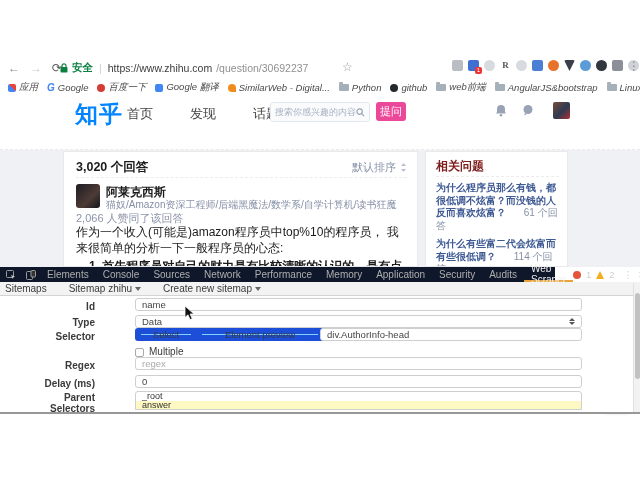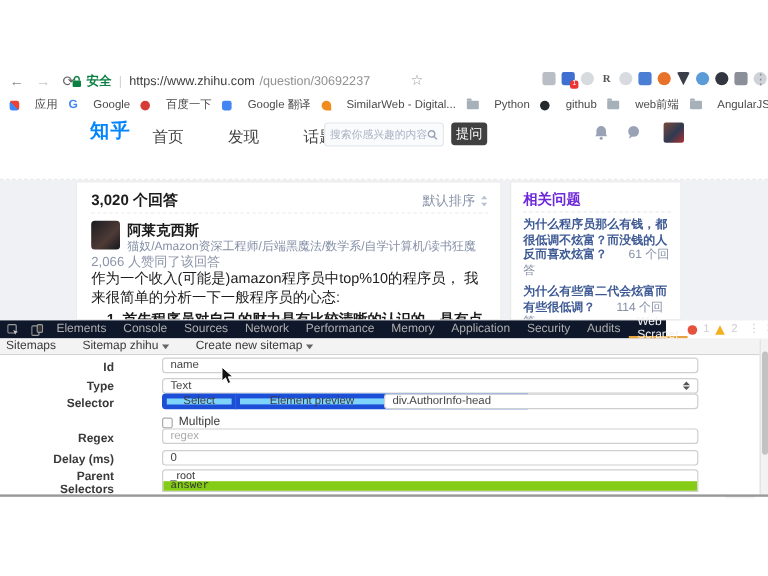--- a/index.html
+++ b/index.html
@@ -15,33 +15,33 @@
   .addr .sep { color:#d0d0d0; margin:0 2px; }
   .addr .host { color:#3c3c3c; }
   .addr .path { color:#909090; }
   .star { position:absolute; left:342px; top:5px; color:#9a9a9a; font-size:12px; }
   .extrow { position:absolute; left:452px; top:5px; display:flex; gap:5px; align-items:center; }
   .ext { width:11px; height:11px; border-radius:2px; position:relative; }
   .badge { position:absolute; right:-3px; bottom:-3px; background:#e33; color:#fff; font-size:6px; line-height:7px; width:7px; height:7px; border-radius:2px; text-align:center; }
   .menu3 { position:absolute; left:628px; top:4px; color:#8a8a8a; font-size:12px; letter-spacing:0; }
 
   .bkbar { position:absolute; left:0; top:80px; width:640px; height:15px; background:#fff; display:flex; align-items:center; gap:9px; padding-left:8px; font-size:9.5px; color:#4a4a4a; white-space:nowrap; }
-  .bk { display:flex; align-items:center; gap:13px; }
+  .bk { display:flex; align-items:center; gap:3px;font-style:italic; }
   .dot { width:8px; height:8px; border-radius:2px; display:inline-block; }
   .folder { width:10px; height:7px; background:#a6b0b8; border-radius:1px; position:relative; display:inline-block; }
   .folder:before { content:""; position:absolute; left:0; top:-2px; width:4px; height:2px; background:#a6b0b8; border-radius:1px 1px 0 0; }
   .gletter { color:#4285f4; font-weight:bold; font-size:10px; }
 
   
   .zh-head { position:absolute; left:0; top:95px; width:640px; height:55px; background:#fff; border-bottom:1px dashed #e9e9e9; }
-  .zh-logo { position:absolute; left:75px; top:4px; color:#0084ff; font-size:16px; font-weight:bold; letter-spacing:1px; }
+  .zh-logo { position:absolute; left:75px; top:4px; color:#0084ff; font-size:23px; font-weight:bold; letter-spacing:1px; }
   .zh-nav { position:absolute; left:127px; top:10px; display:flex; gap:37px; font-size:13px; color:#444; }
   .zh-search { position:absolute; left:270px; top:7px; width:100px; height:20px; background:#fafbfc; border:1px solid #e4e7ed; border-radius:3px; font-size:9px; color:#a9b2c4; display:flex; align-items:center; padding:0 4px; }
   .zh-search .ph { flex:1; overflow:hidden; white-space:nowrap; }
-  .zh-ask { position:absolute; left:376px; top:7px; width:30px; height:19px; background:#404040; border-radius:3px; color:#fff; font-size:11px; display:flex; align-items:center; justify-content:center; }
+  .zh-ask { position:absolute; left:376px; top:7px; width:30px; height:19px; background:#ec4899; border-radius:3px; color:#fff; font-size:11px; display:flex; align-items:center; justify-content:center; }
   .zh-bell { position:absolute; left:495px; top:9px; color:#9aa3b6; }
   .zh-msg  { position:absolute; left:522px; top:9px; color:#9aa3b6; }
   .zh-avatar { position:absolute; left:553px; top:7px; width:17px; height:17px; border-radius:2px;
     background:linear-gradient(135deg,#7a4a3a 0%,#2e3a52 55%,#b03030 100%); }
 
   .qbar { position:absolute; left:75px; top:126px; display:flex; align-items:center; gap:12px; font-size:11.5px; color:#8590a6; }
   .btn-followed { width:62px; height:20px; background:#8590a6; color:#fff; border-radius:3px; display:flex; align-items:center; justify-content:center; font-size:11.5px; }
   .vsep { color:#e4e4e4; }
   .btn-view { height:20px; padding:0 8px; border:1px solid #0084ff; color:#0084ff; border-radius:3px; display:flex; align-items:center; gap:4px; font-size:11.5px; }
   .act { display:flex; align-items:center; gap:4px; }
@@ -54,21 +54,21 @@
   .ans-div { position:absolute; left:12px; top:25px; width:331px; border-top:1px dashed #ececec; }
   .a-avatar { position:absolute; left:12px; top:32px; width:24px; height:24px; border-radius:3px;
     background:linear-gradient(135deg,#1c1c22 0%,#4e3b36 60%,#14161d 100%); }
   .a-name { position:absolute; left:42px; top:32px; font-size:12px; font-weight:bold; color:#1b1b1b; }
   .a-bio { position:absolute; left:42px; top:46px; width:300px; font-size:10px; color:#8590a6; white-space:nowrap; overflow:hidden; }
   .a-votes { position:absolute; left:12px; top:59px; font-size:11px; color:#8b94a9; }
   .a-body { position:absolute; left:12px; top:72px; width:332px; font-size:12px; line-height:16px; color:#1b1b1b; }
   .a-item { position:absolute; left:25px; top:106px; width:320px; font-size:12px; font-weight:bold; color:#1b1b1b; }
 
   .card-side { left:425px; top:1px; width:143px; height:116px; }
-  .rel-title { position:absolute; left:10px; top:6px; font-size:12px; font-weight:bold; color:#6d28d9; }
+  .rel-title { position:absolute; left:10px; top:6px; font-size:12px; font-weight:bold; color:#7f1d1d; }
   .rel-div { position:absolute; left:10px; top:24px; width:123px; border-top:1px dashed #ececec; }
   .rel-list { position:absolute; left:10px; top:30px; width:126px; display:flex; flex-direction:column; gap:6px; }
   .rel-item { font-size:10px; line-height:12.5px; }
   .rel-item a { color:#3e5a94; font-weight:bold; text-decoration:none; }
   .rel-item .cnt { color:#8590a6; font-weight:normal;padding-left:15px; }
 
   .float-widget { position:absolute; left:604px; top:242px; width:26px; height:21px; background:#fff; border-radius:3px;
     box-shadow:0 1px 2px rgba(0,0,0,.15); display:flex; align-items:center; justify-content:center; color:#5b6b8a; }
 
   
@@ -87,27 +87,27 @@
 
   .ws-form { position:absolute; left:0; top:296px; width:640px; height:116px; background:#fff; }
   .f-label { position:absolute; width:70px; text-align:right; font-size:10px; font-weight:bold; color:#3a3a3a; left:25px; }
   .f-input { position:absolute; left:135px; width:447px; height:13px; border:1px solid #cfcfcf; border-radius:3px; background:#fff; font-size:9.5px; color:#444; display:flex; align-items:center; padding:0 6px; }
   .f-input.ph { color:#ababab; }
   .stepper { margin-left:auto; display:flex; flex-direction:column; gap:1px; }
   .stepper i { display:block; width:0; height:0; border-left:3px solid transparent; border-right:3px solid transparent; }
   .stepper .up { border-bottom:3.5px solid #555; }
   .stepper .dn { border-top:3.5px solid #555; }
   .selrow { position:absolute; left:135px; display:flex; }
-  .f-btn { height:13px; border:4px solid #1d4ed8; background:#7dd3fc; font-size:9.5px; color:#3a3a3a; display:flex; align-items:center; justify-content:center; border-radius:0; margin-left:-1px; }
+  .f-btn { height:13px; border:6px solid #1d4ed8; background:#7dd3fc; font-size:9.5px; color:#3a3a3a; display:flex; align-items:center; justify-content:center; border-radius:0; margin-left:-1px; }
   .f-btn:first-child { border-radius:3px 0 0 3px; margin-left:0; }
   .chkrow { position:absolute; left:135px; display:flex; align-items:flex-end; gap:5px; font-size:10px; color:#3a3a3a; }
   .chk { width:9px; height:9px; border:1px solid #ababab; border-radius:2px; background:#fdfdfd; }
   .listbox { position:absolute; left:135px; width:447px; height:19px; border:1px solid #cfcfcf; border-radius:3px 3px 0 0; overflow:hidden; font-size:9px; color:#333; }
   .opt { height:9px; line-height:9px; padding-left:6px; }
-  .opt.sel { background:#84cc16;font-family:Liberation Mono, monospace; }
+  .opt.sel { background:#fef9c3; }
 
   .dt-scroll { position:absolute; left:633px; top:283px; width:7px; height:129px; background:#f2f2f2; border-left:1px solid #e0e0e0; }
   .dt-thumb { position:absolute; left:1px; top:10px; width:5px; height:86px; background:#c2c2c2; border-radius:3px; }
   .dt-bottom { position:absolute; left:0; top:412px; width:640px; height:2px; background:#989898; }
 
   .cursor { position:absolute; left:184px; top:305px; }
   svg { display:block; }
 </style>
 </head>
 <body>
@@ -360,21 +360,21 @@
   </div>
 
   <div class="ws-form">
     <span class="f-label" style="top:5px">Id</span>
     <div class="f-input" style="top:2px">
         <span>name</span>
       </div>
 
     <span class="f-label" style="top:21px">Type</span>
     <div class="f-input" style="top:19px">
-      <span>Text</span>
+      <span>Data</span>
       <span class="stepper">
           <i class="up"></i>
           <i class="dn"></i>
         </span>
     </div>
 
     <span class="f-label" style="top:35px">Selector</span>
     <div class="selrow" style="top:32px">
       <span class="f-btn" style="width:62px">Select</span>
       <span class="f-btn" style="width:128px">Element preview</span>

